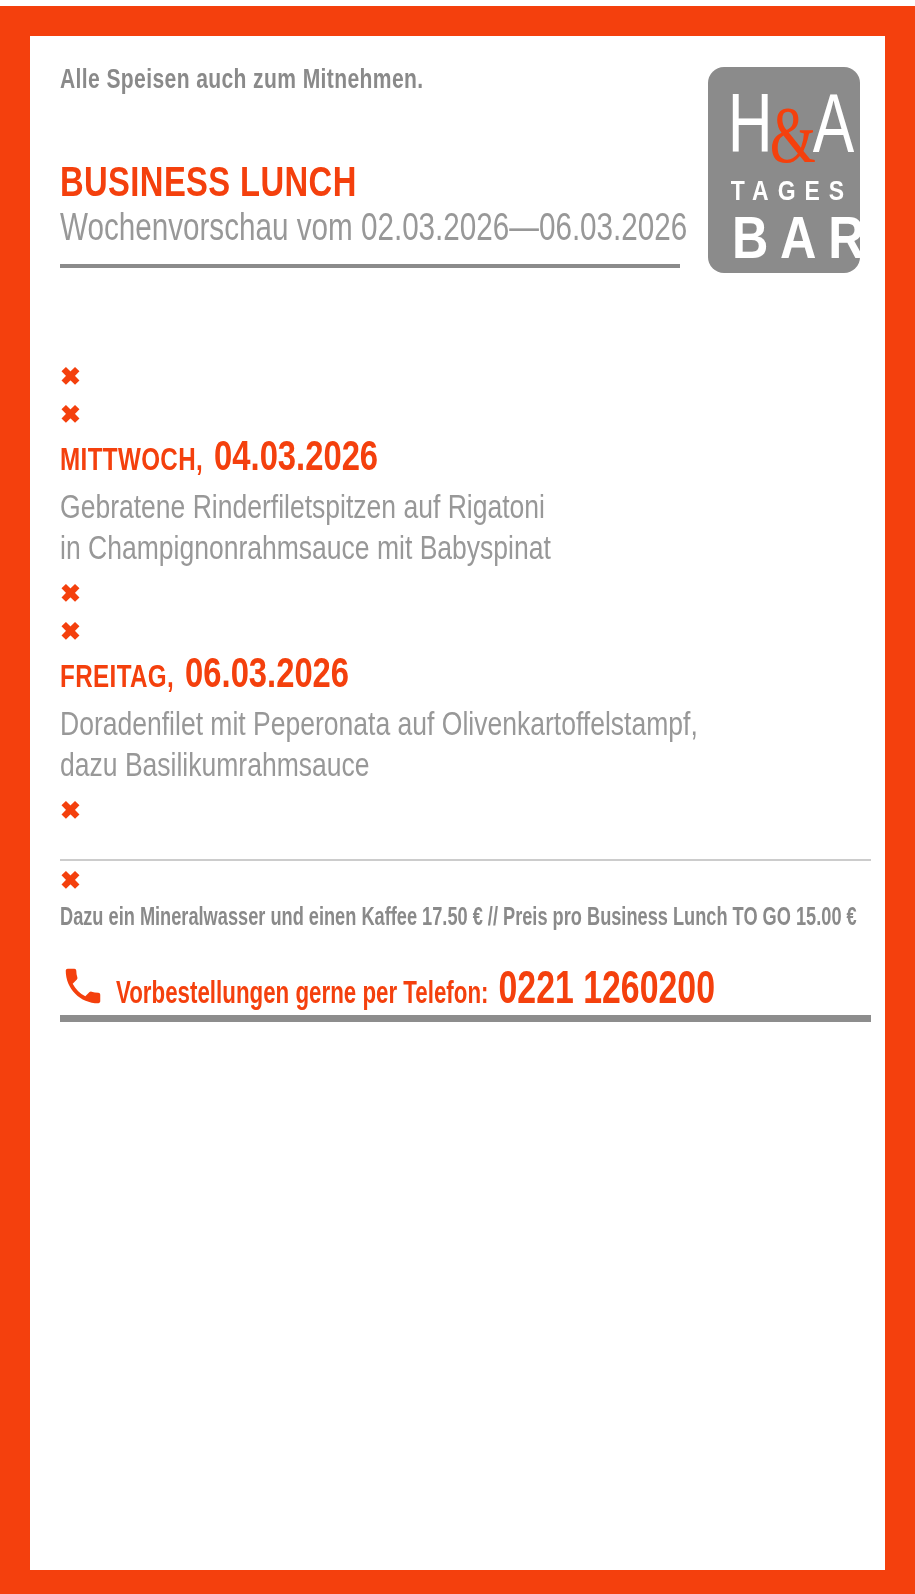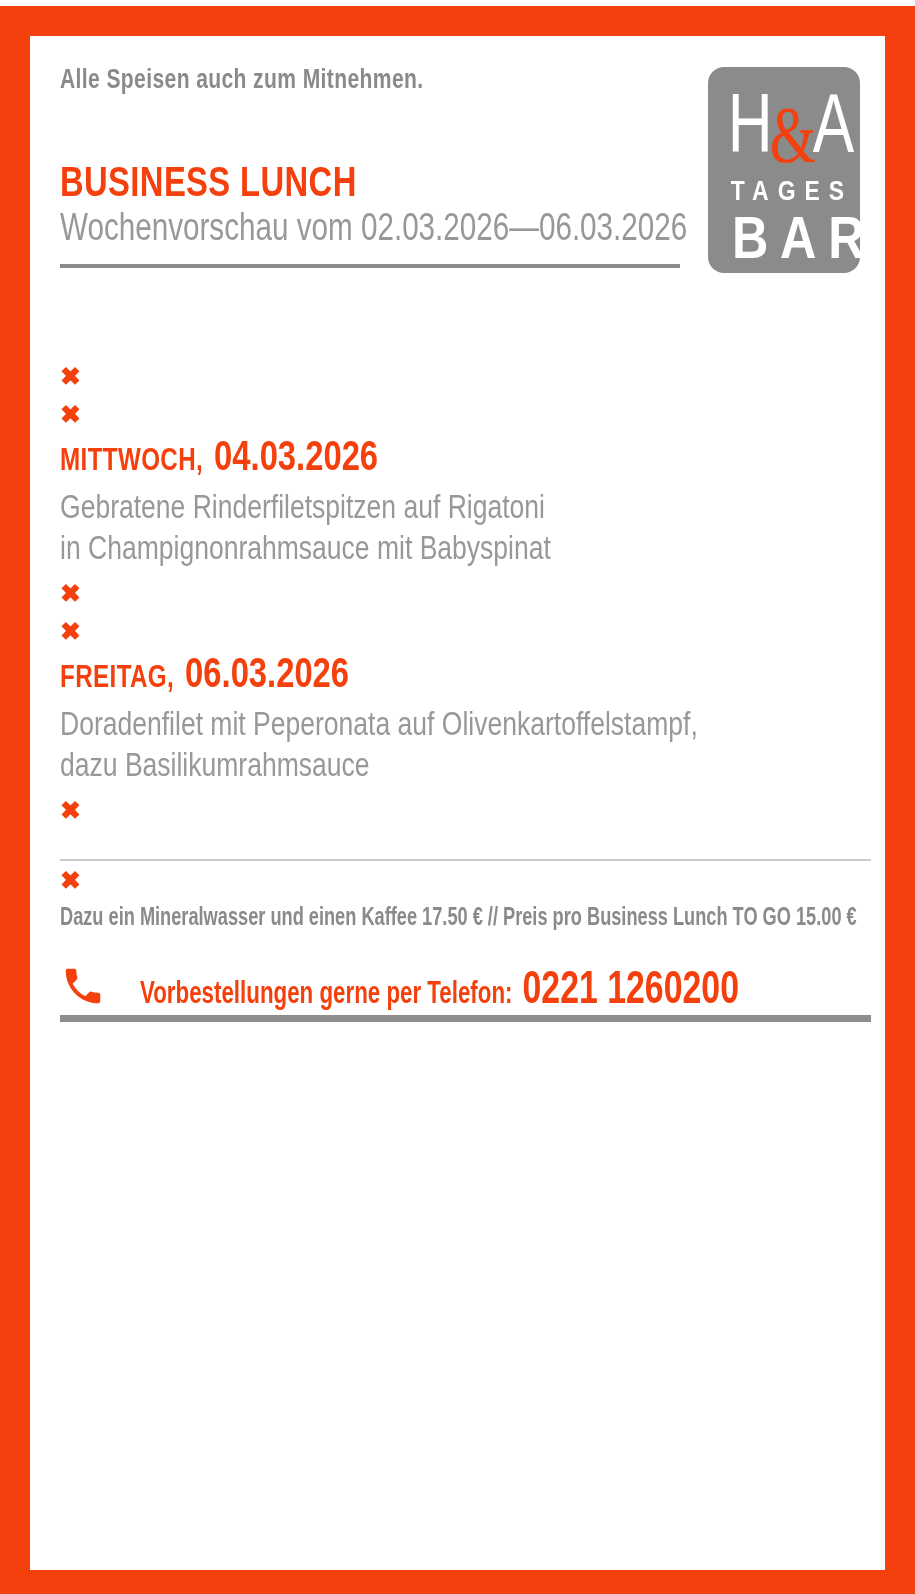--- a/index.html
+++ b/index.html
@@ -103,21 +103,21 @@
   }
   .veg-title { font-size: 42px; font-weight: bold; color: var(--green); line-height: 42px; }
 
   .rule-thin { margin-top: 36px; width: 100%; height: 2px; background: var(--rule_thin); }
   .sep-bottom { margin: 6px 0 8px; }
   .price {
     font-size: 26px; font-weight: bold; color: var(--gray_dark);
     line-height: 30px; margin-top: 2px;
   }
 
-  .phone-row { margin-top: 30px; display: flex; align-items: center; height: 50px; gap: 24px; }
+  .phone-row { margin-top: 30px; display: flex; align-items: center; height: 50px; }
   .phone-icon { width: 46px; height: 46px; flex: 0 0 auto; }
   .phone-icon svg { width: 46px; height: 46px; display: block; }
   .phone-text {
     display: flex; align-items: baseline;
     transform: scaleX(0.72); transform-origin: 0 50%;
     white-space: nowrap; margin-left: 10px;
   }
   .phone-label { font-size: 31px; font-weight: bold; color: var(--accent); }
   .phone-number { font-size: 47px; font-weight: bold; color: var(--accent); margin-left: 14px; }
   .rule-thick { margin-top: 4px; width: 100%; height: 7px; background: var(--rule_thick); }

